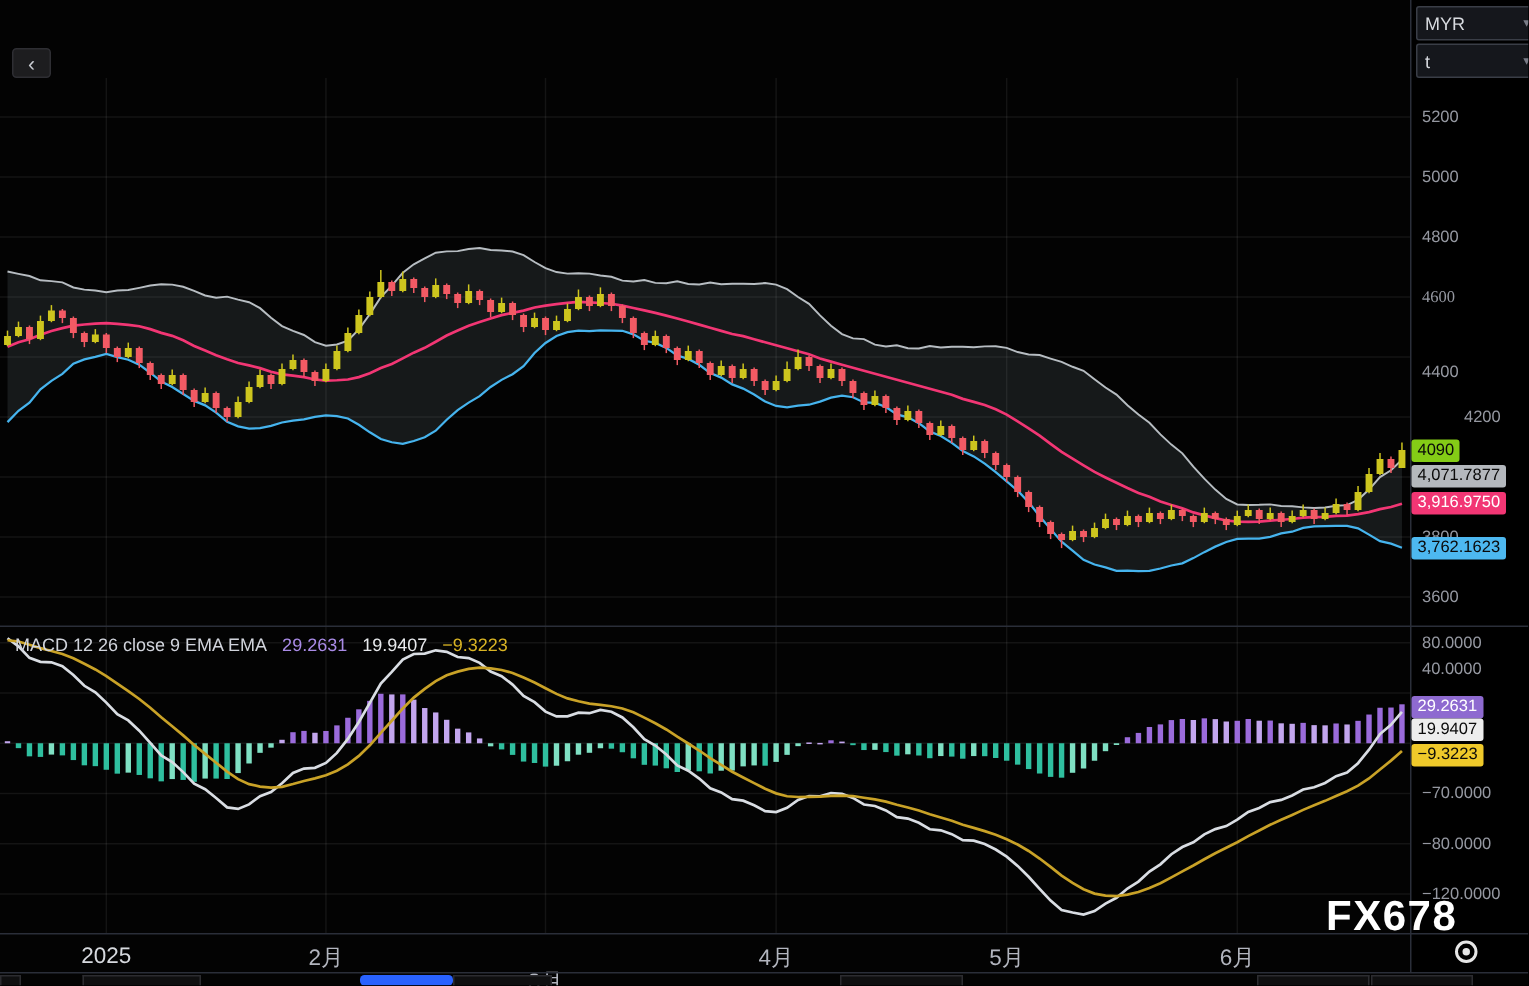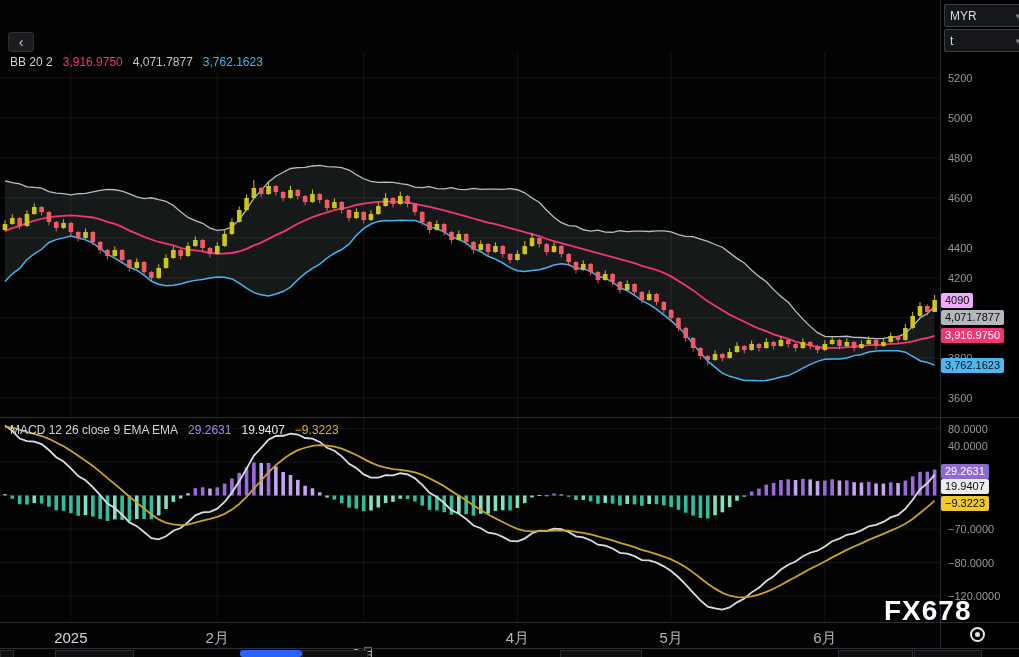--- a/index.html
+++ b/index.html
@@ -475,44 +475,41 @@
       <rect x="932.84" y="469.53233749811096" width="3.6" height="25.967662501889038" fill="#9B6BDB"></rect>
       <polyline points="5,425.4760428363328 12.32,430.8979111774195 19.64,438.55438453664794 26.96,441.19345187465746 34.28,441.5416561779453 41.6,444.09960363860705 48.92,450.0299088725893 56.24,457.1986105929727 63.56,461.58136993979235 70.88,468.4081031039404 78.2,476.0696962883426 85.52000000000001,480.28952346941713 92.84,487.1094504805788 100.16,495.22068160920304 107.48,503.5830913924932 114.80000000000001,508.0384484433051 122.12,514.7266803384616 129.44,522.4200052667073 136.76,526.1364848513256 144.08,532.0395787156117 151.4,538.2523778546891 158.72,539.2922931020605 166.04000000000002,536.2675282035398 173.36,530.7607462664819 180.68,528.0487576119032 188,522.2125983228531 195.32,515.3314182721969 202.64000000000001,512.3865459445072 209.96,511.8911440245849 217.28,508.6438502807757 224.60000000000002,501.9413397945343 231.92000000000002,492.60813254982094 239.24,481.3201994372986 246.56,468.6294233584014 253.88,455.6522691842414 261.2,447.94336184911003 268.52,439.77321095293456 275.84000000000003,436.0114322057554 283.16,435.7463755553355 290.48,433.54729840124185 297.8,434.5346619027223 305.12,438.0072724876107 312.44,438.710801891867 319.76,441.9134439961493 327.08000000000004,447.7056742032528 334.40000000000003,450.7841374800059 341.72,456.3779860588862 349.04,463.8788305459415 356.36,468.1116422603481 363.68,474.4124304438813 371,477.58498608119226 378.32,477.6024016251683 385.64,475.14764284480634 392.96000000000004,475.4606079844674 400.28000000000003,473.26181305987853 407.6,474.4649017877935 414.92,478.3195735627956 422.24,484.87585972768017 429.56,492.8059886633851 436.88,497.0454801239705 444.20000000000005,503.02177138085085 451.52000000000004,510.29069733560414 458.84000000000003,513.8128963333677 466.16,519.0361246497539 473.48,525.5325442748455 480.8,528.2758070093205 488.12,532.7239381316662 495.44,533.7804632203225 502.76,536.8443451191807 510.08000000000004,540.7779352665004 517.4,541.3395465184863 524.72,538.5848026672667 532.04,533.2631679956024 539.36,530.6677201132948 546.6800000000001,530.9058424834147 554,528.684646705207 561.32,529.2385856629621 568.64,531.9604627875518 575.96,536.3498484231989 583.28,537.319026930635 590.6,540.2741493859695 597.9200000000001,544.7515342226446 605.24,545.6939122659354 612.5600000000001,548.532596917905 619.88,552.8246421931757 627.2,553.529809947953 634.52,556.0933481039983 641.84,560.0836603561252 649.1600000000001,560.4697037404845 656.48,562.7041285716443 663.8000000000001,566.3612519741584 671.12,571.0913486345421 678.44,577.276280791428 685.76,584.5305577714228 693.08,592.5399707013738 700.4,600.3816478322315 707.72,606.666361848348 715.0400000000001,608.3191564552963 722.36,609.6645749484287 729.6800000000001,607.4133834550322 737,602.3699897384963 744.32,598.5369036102866 751.64,592.3552902208316 758.96,587.7445641724458 766.28,581.0766783604915 773.6,576.2135008341971 780.9200000000001,569.47923353201 788.24,564.6962123290765 795.5600000000001,561.4964525566462 802.88,556.2331484323025 810.2,552.7535437943428 817.52,550.7110781230709 824.84,546.4773961512992 832.1600000000001,541.243287527816 839.48,538.6254726515509 846.8000000000001,534.7468373763966 854.12,533.2650366636533 861.44,530.3375285649095 868.76,526.3107056548974 876.08,524.8089417720689 883.4000000000001,521.9621587667523 890.72,517.425936654134 898.0400000000001,514.9582305926338 905.36,508.7945494265851 912.6800000000001,499.8054026506029 920,489.373103579385 927.32,483.27374557681367 934.64,474.6258298132399" fill="none" stroke="#D9DDE3" stroke-width="1.8"></polyline>
       <polyline points="5,426.82284225998956 12.32,427.63785604347555 19.64,429.82116174211 26.96,432.0956197686195 34.28,433.9848270504847 41.6,436.00778236810913 48.92,438.81220766900515 56.24,442.4894882537987 63.56,446.3078645909974 70.88,450.727912293586 78.2,455.79626909253733 85.52000000000001,460.6949199679133 92.84,465.9778260704464 100.16,471.82639717819774 107.48,478.17773602105683 114.80000000000001,484.1498785055065 122.12,490.2652388720975 129.44,496.6961921510195 136.76,502.5842506910807 144.08,508.4753162959869 151.4,514.4307286077274 158.72,519.403041506594 166.04000000000002,522.7759388459832 173.36,524.3729003300829 180.68,525.108071786447 188,524.5289770937281 195.32,522.6894653294219 202.64000000000001,520.628881452439 209.96,518.8813339668682 217.28,516.8338372296497 224.60000000000002,513.8553377426266 231.92000000000002,509.60589670406546 239.24,503.9487572507121 246.56,496.88489047225 253.88,488.6383662146483 261.2,480.4993653415406 268.52,472.3541344638194 275.84000000000003,465.08559401220657 283.16,459.21775032083235 290.48,454.0836599369143 297.8,450.17386033007585 305.12,447.7405427615828 312.44,445.93459458763965 319.76,445.13036446934154 327.08000000000004,445.6454264161238 334.40000000000003,446.6731686289002 341.72,448.6141321148974 349.04,451.6670718011062 356.36,454.9559858929546 363.68,458.84727480313995 371,462.5948170587504 378.32,465.59633397203396 385.64,467.50659574658846 392.96000000000004,469.0973981941642 400.28000000000003,469.9302811673071 407.6,470.83720529140436 414.92,472.3336789456826 422.24,474.8421151020821 429.56,478.43488981434274 436.88,482.15700787626827 444.20000000000005,486.3299605771848 451.52000000000004,491.1221079288687 458.84000000000003,495.6602656097685 466.16,500.33543741776555 473.48,505.37485878918153 480.8,509.95504843320936 488.12,514.5088263729007 495.44,518.3631537423851 502.76,522.0593920177442 510.08000000000004,525.8031006674954 517.4,528.9103898376936 524.72,530.8452724036083 532.04,531.3288515220071 539.36,531.1966252402647 546.6800000000001,531.1384686888946 554,530.6477042921571 561.32,530.3658805663181 568.64,530.6847970105648 575.96,531.8178072930916 583.28,532.9180512206003 590.6,534.3892708536741 597.9200000000001,536.4617235274683 605.24,538.3081612751618 612.5600000000001,540.3530484037103 619.88,542.8473671616034 627.2,544.9838557188734 634.52,547.2057541958984 641.84,549.7813354279438 649.1600000000001,551.9190090904518 656.48,554.0760329866904 663.8000000000001,556.533076784184 671.12,559.4447311542556 678.44,563.0110410816901 685.76,567.3149444196366 693.08,572.3599496759841 700.4,577.9642893072336 707.72,583.7047038154565 715.0400000000001,588.6275943434244 722.36,592.8349904644252 729.6800000000001,595.7506690625466 737,597.0745331977366 744.32,597.3670072802466 751.64,596.3646638683636 758.96,594.6406439291801 766.28,591.9278508154423 773.6,588.7849808191934 780.9200000000001,584.9238313617567 788.24,580.8783075552207 795.5600000000001,577.0019365555057 802.88,572.8481789308651 810.2,568.8292519035606 817.52,565.2056171474627 824.84,561.45997294823 832.1600000000001,557.4166358641472 839.48,553.658403221628 846.8000000000001,549.8760900525817 854.12,546.553879374796 861.44,543.3106092128187 868.76,539.9106285012344 876.08,536.8902911554013 883.4000000000001,533.9046646776715 890.72,530.608919072964 898.0400000000001,527.4787813768979 905.36,523.7419349868354 912.6800000000001,518.9546285195889 920,513.0383235315481 927.32,507.0854079406012 934.64,500.59349231512897" fill="none" stroke="#C9A227" stroke-width="1.8"></polyline>
     </svg>
 
 
   <button class="back-btn">
     <span>‹</span>
   </button>
 
-  <div class="legend bb-legend">
-    <span>BB 20 2</span><span class="v-basis">3,916.9750</span><span class="v-upper">4,071.7877</span><span class="v-lower">3,762.1623</span>
-  </div>
 
   <div class="legend macd-legend">
     <span>MACD 12 26 close 9 EMA EMA</span><span class="v-hist">29.2631</span><span class="v-macd">19.9407</span><span class="v-signal">−9.3223</span>
   </div>
 
   <div class="axis-col" id="axis-col"></div>
   <div class="axis-vline"></div>
   <div class="sep sep-pane"></div>
   <div class="sep sep-time"></div>
   <div class="sep sep-bottom"></div>
 
   <div class="dd dd1">
     <span>MYR</span>
     <span class="caret">▾</span>
   </div>
   <div class="dd dd2">
     <span>t</span>
     <span class="caret">▾</span>
   </div>
 
-  <div class="badge" id="badge-last" style="background: #f0abfc;">4090</div>
+  <div class="badge" id="badge-last" style="background: #84cc16;">4090</div>
   <div class="badge" id="badge-upper" style="background: rgb(180, 184, 189);">4,071.7877</div>
   <div class="badge" id="badge-basis" style="background: rgb(242, 54, 116);">3,916.9750</div>
   <div class="badge" id="badge-lower" style="background: rgb(77, 184, 240);">3,762.1623</div>
   <div class="badge" id="badge-hist" style="background: rgb(142, 106, 208);">29.2631</div>
   <div class="badge" id="badge-macd" style="background: rgb(237, 237, 237);">19.9407</div>
   <div class="badge" id="badge-signal" style="background: rgb(239, 201, 42);">−9.3223</div>
 
   <div id="time-axis">
       <div class="tlabel year" style="left: 70.88px;">2025</div>
       <div class="tlabel" style="left: 217.28px;">2月</div>
@@ -531,23 +528,23 @@
   <div class="chip c2"></div>
   <div class="chip thumb"></div>
   <div class="chip c4"></div>
   <div class="chip c5"></div>
   <div class="chip c6"></div>
   <div class="chip c7"></div>
 
 <div class="tick" style="top: 72px;">5200</div>
     <div class="tick" style="top: 112px;">5000</div>
     <div class="tick" style="top: 152px;">4800</div>
-    <div class="tick" style="top: 192px;">4600</div>
+    <div class="tick" style="top: 192px; font-family: Liberation Serif, serif;">4600</div>
     <div class="tick" style="top: 232px; margin-top: 10px;">4400</div>
-    <div class="tick" style="top: 272px;">4200</div>
+    <div class="tick" style="top: 272px; margin-left: 28px;">4200</div>
     <div class="tick" style="top: 312px;">4000</div>
     <div class="tick" style="top: 352px;">3800</div>
     <div class="tick" style="top: 392px;">3600</div>
     <div class="tick" style="top: 422.5px;">80.0000</div>
     <div class="tick" style="top: 440px;">40.0000</div>
     <div class="tick" style="top: 523px;">−70.0000</div>
     <div class="tick" style="top: 556.5px;">−80.0000</div>
     <div class="tick" style="top: 590px;">−120.0000</div>
   </div>
 

